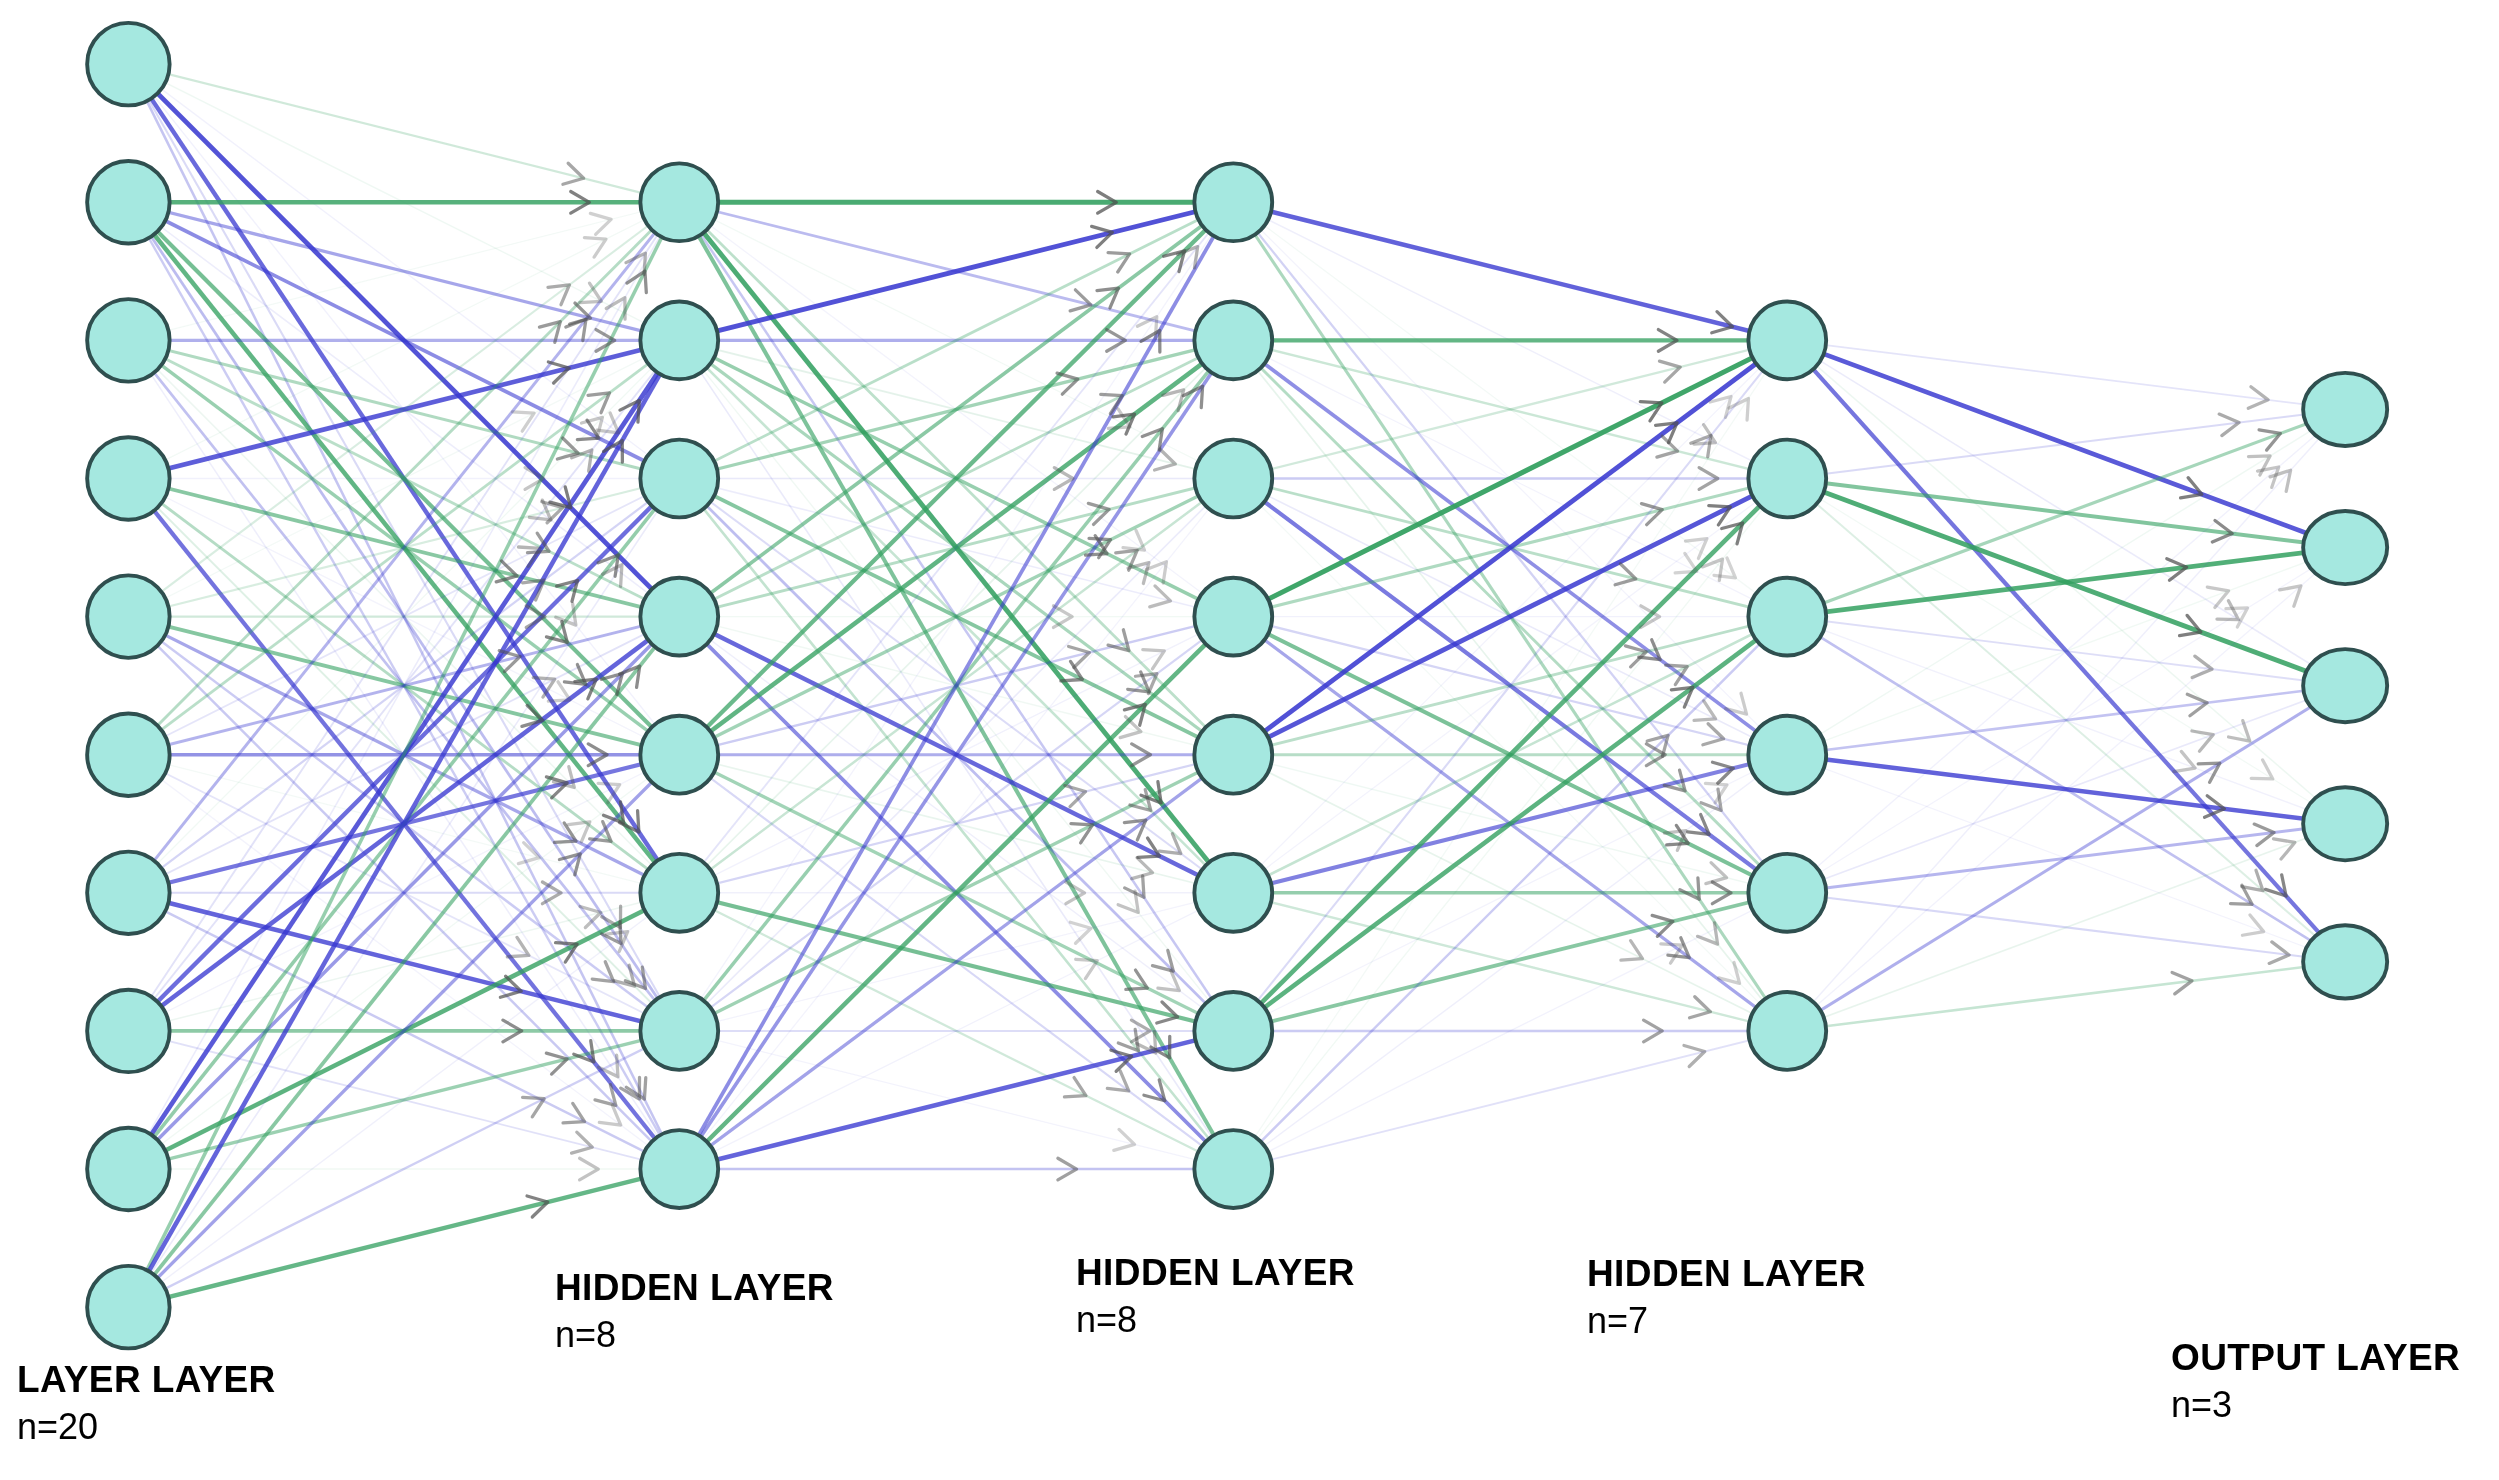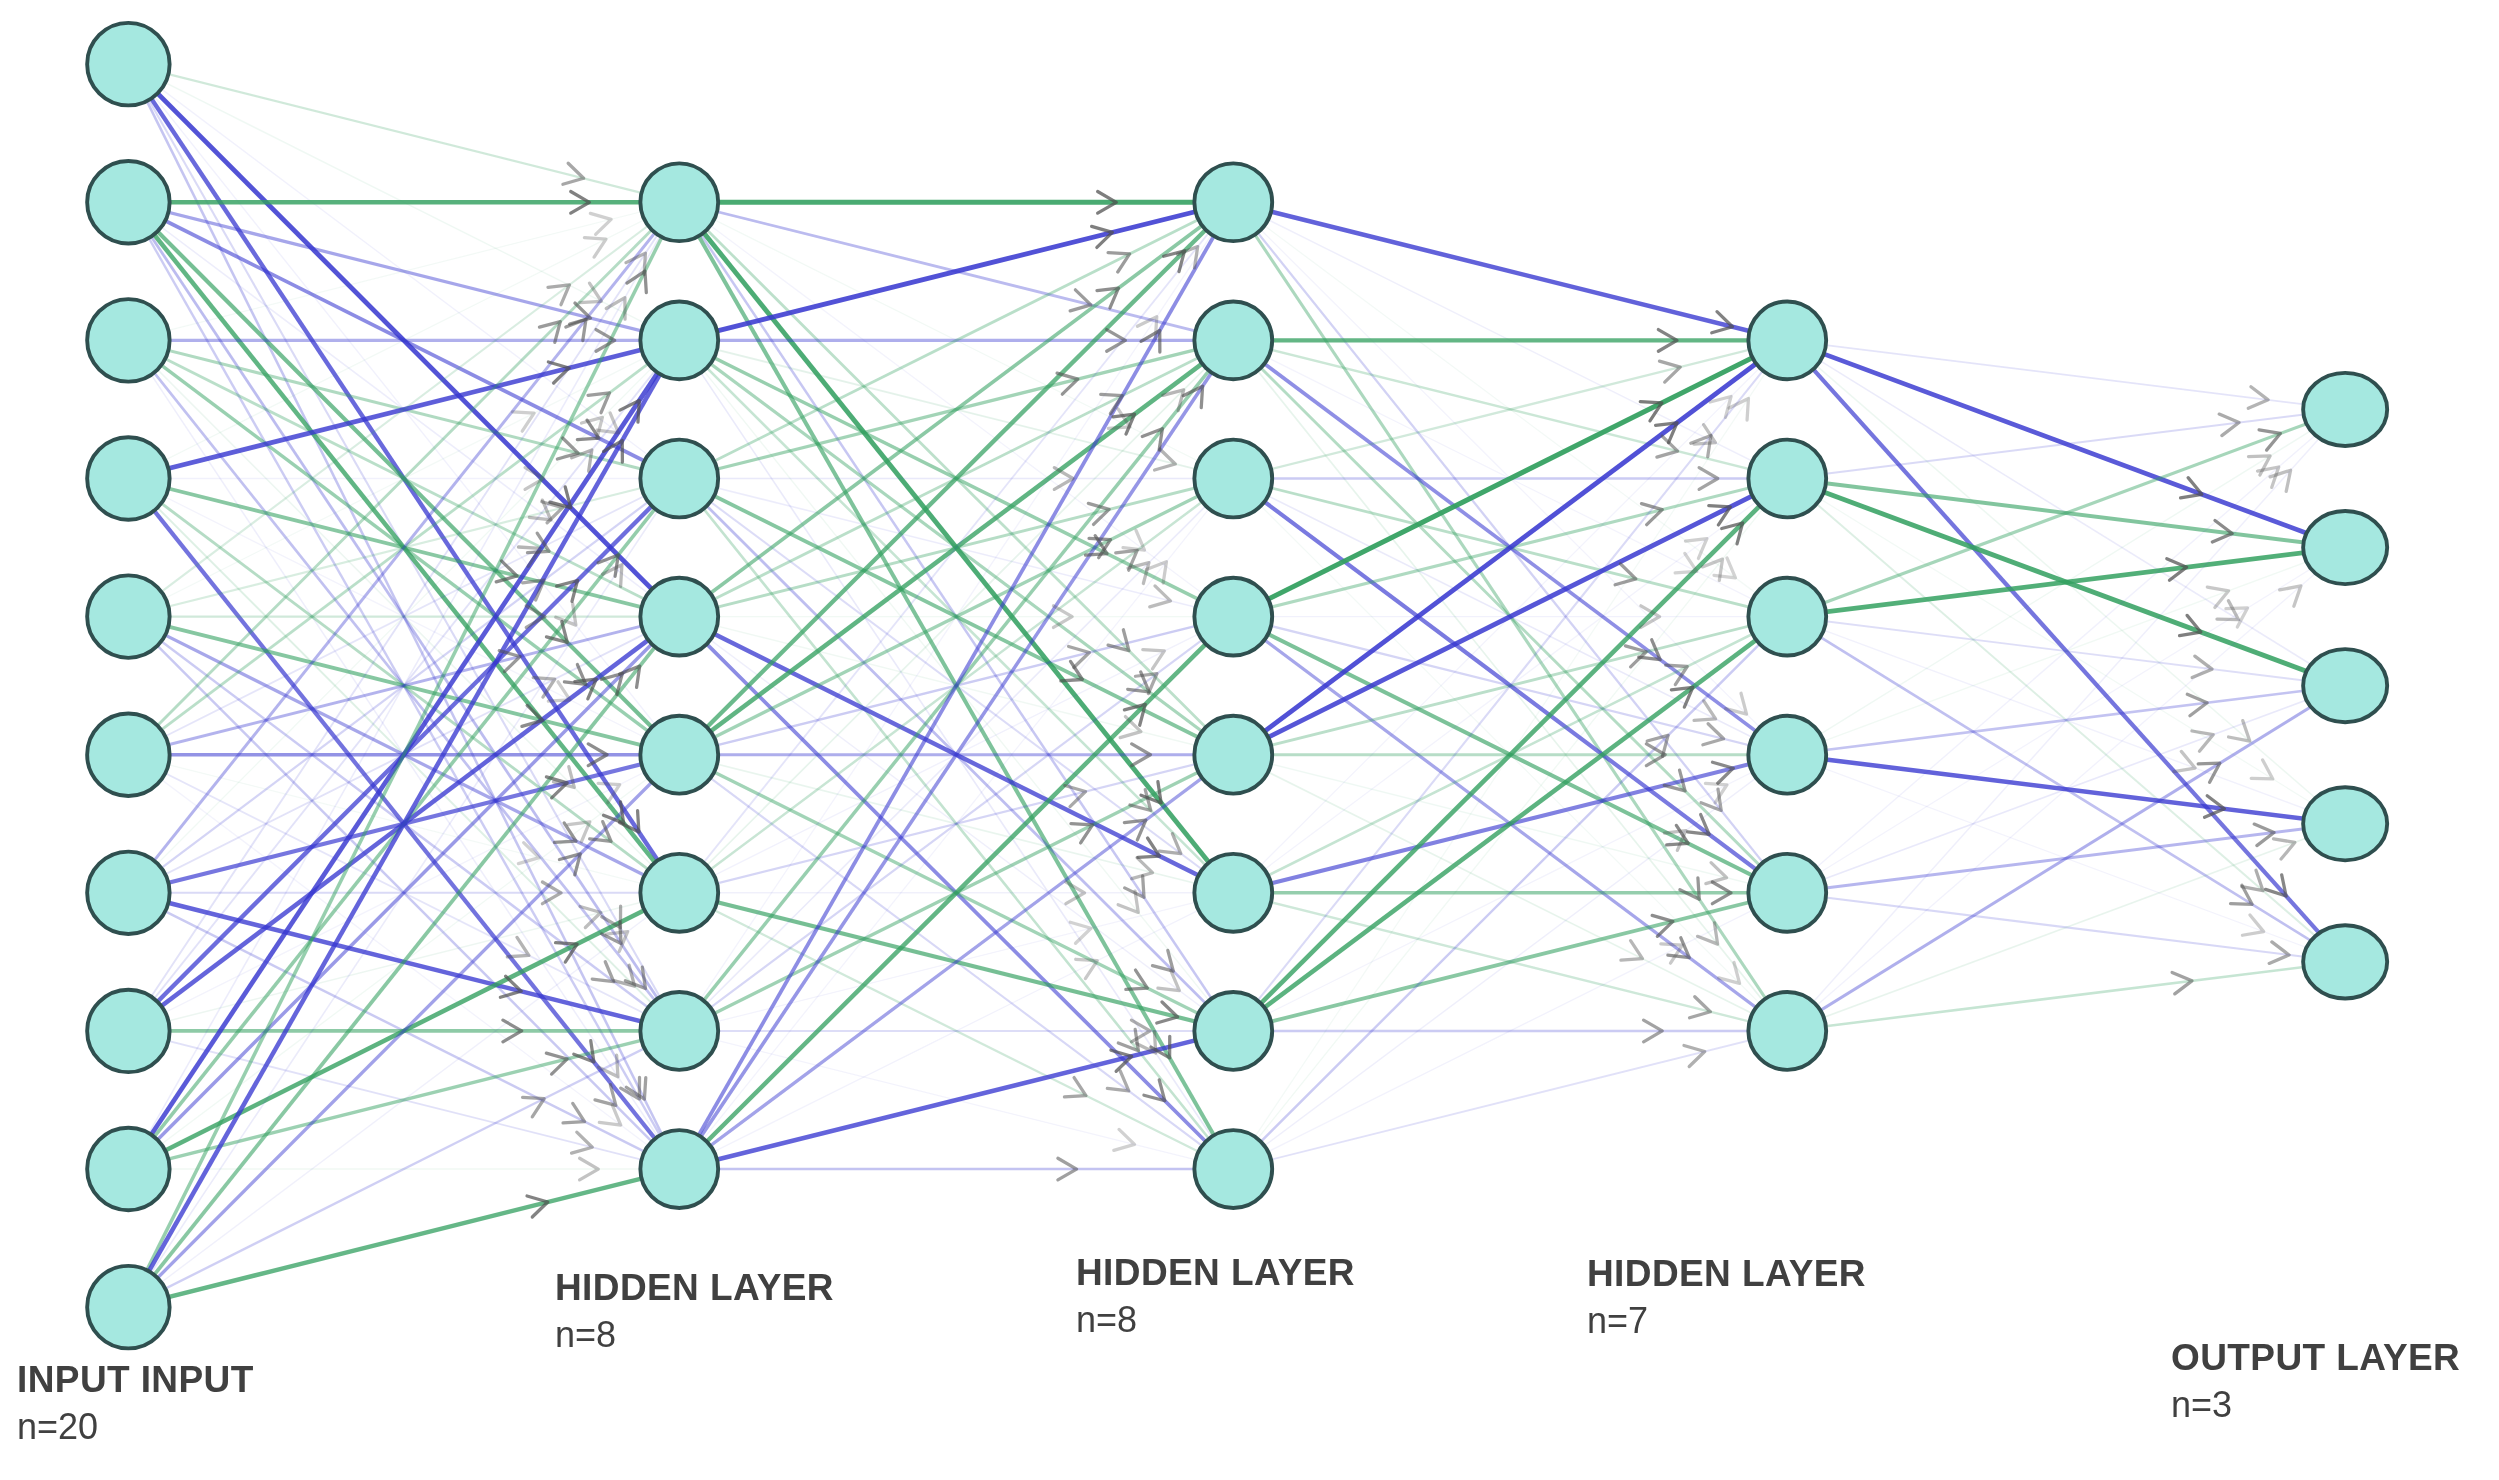--- a/index.html
+++ b/index.html
@@ -13,21 +13,21 @@
     position: relative;
     width: 2500px; height: 1481px;
     background: #ffffff;
   }
   svg.network {
     position: absolute;
     left: 0; top: 0;
   }
   .layer-label {
     position: absolute;
-    color: #404040;
+    color: #000000;
     white-space: nowrap;
     user-select: none;
   }
   .layer-label-title {
     font-size: 37px;
     font-weight: 700;
     letter-spacing: 0.4px;
     line-height: 1.1;
   }
   .layer-label-count {
@@ -526,21 +526,21 @@
         <ellipse cx="2297" cy="1324.75" rx="50" ry="50" fill="#a5e8e0" stroke="#2f4f4f" stroke-width="5"></ellipse>
         <ellipse cx="3014" cy="526" rx="54" ry="47" fill="#a5e8e0" stroke="#2f4f4f" stroke-width="5"></ellipse>
         <ellipse cx="3014" cy="703.5" rx="54" ry="47" fill="#a5e8e0" stroke="#2f4f4f" stroke-width="5"></ellipse>
         <ellipse cx="3014" cy="881" rx="54" ry="47" fill="#a5e8e0" stroke="#2f4f4f" stroke-width="5"></ellipse>
         <ellipse cx="3014" cy="1058.5" rx="54" ry="47" fill="#a5e8e0" stroke="#2f4f4f" stroke-width="5"></ellipse>
         <ellipse cx="3014" cy="1236" rx="54" ry="47" fill="#a5e8e0" stroke="#2f4f4f" stroke-width="5"></ellipse>
       </g>
   </svg>
 
   <div class="layer-label" style="left: 17px; top: 1360px;">
-    <div class="layer-label-title">INPUT INPUT</div>
+    <div class="layer-label-title">LAYER LAYER</div>
     <div class="layer-label-count">n=20</div>
   </div>
 
   <div class="layer-label" style="left: 555px; top: 1268px;">
     <div class="layer-label-title">HIDDEN LAYER</div>
     <div class="layer-label-count">n=8</div>
   </div>
 
   <div class="layer-label" style="left: 1076px; top: 1253px;">
     <div class="layer-label-title">HIDDEN LAYER</div>

